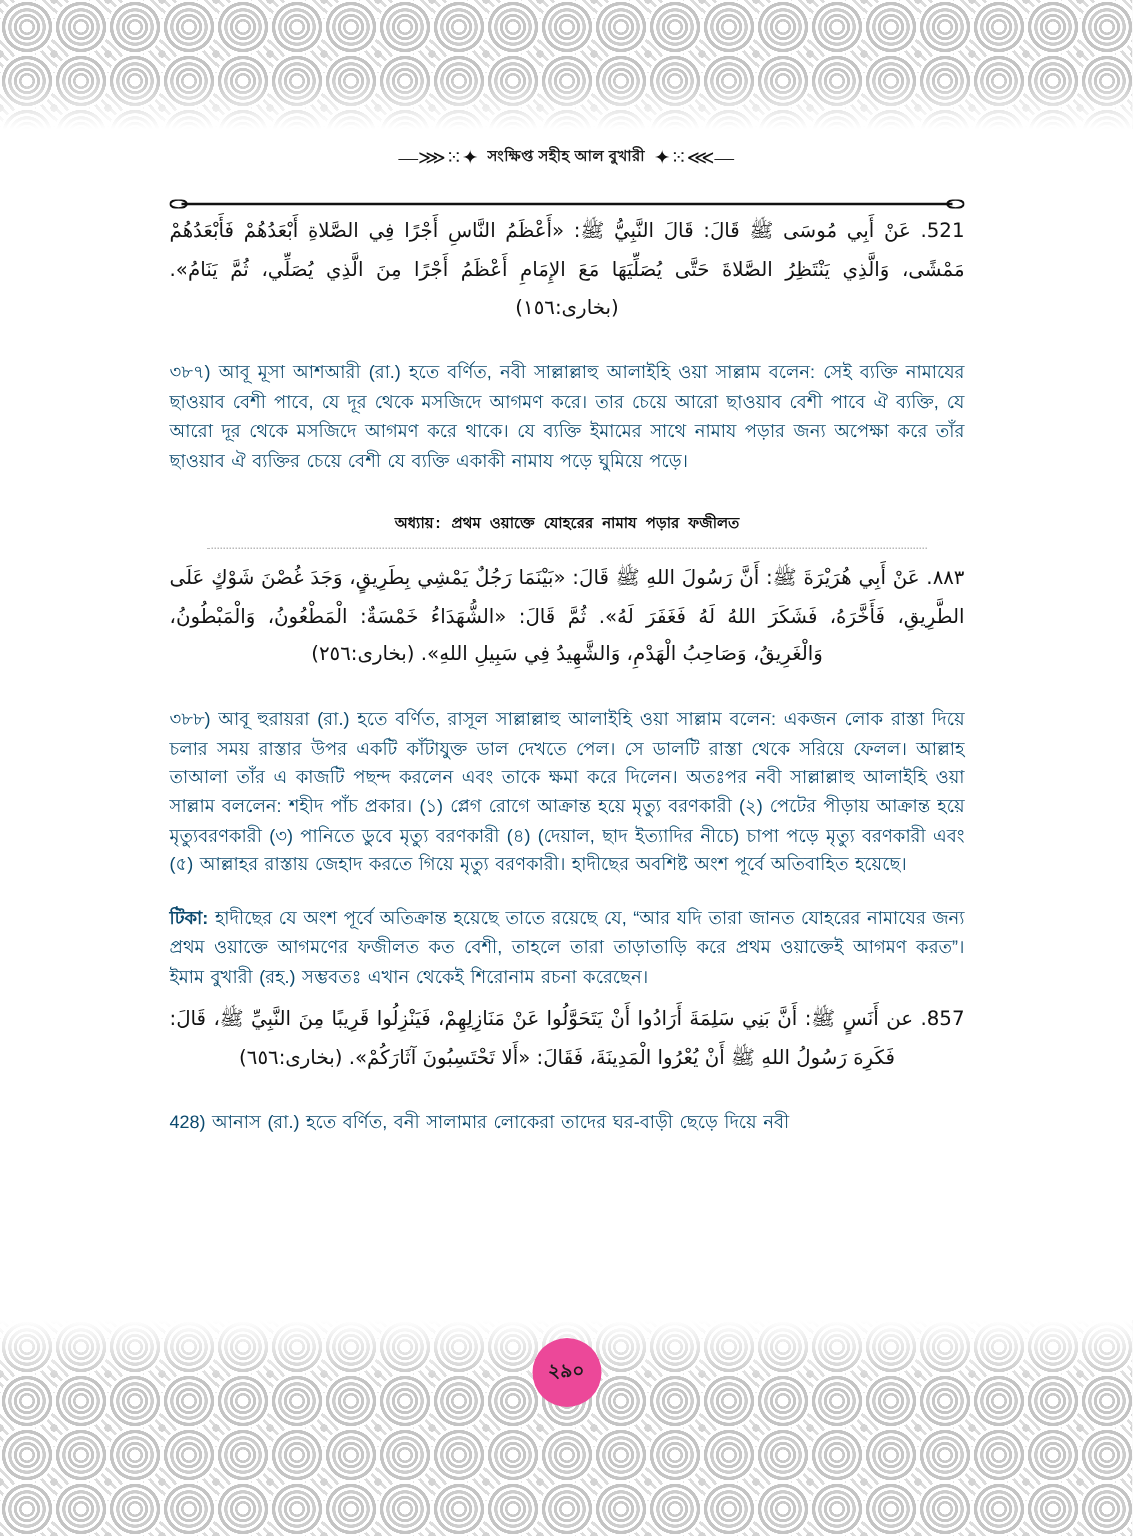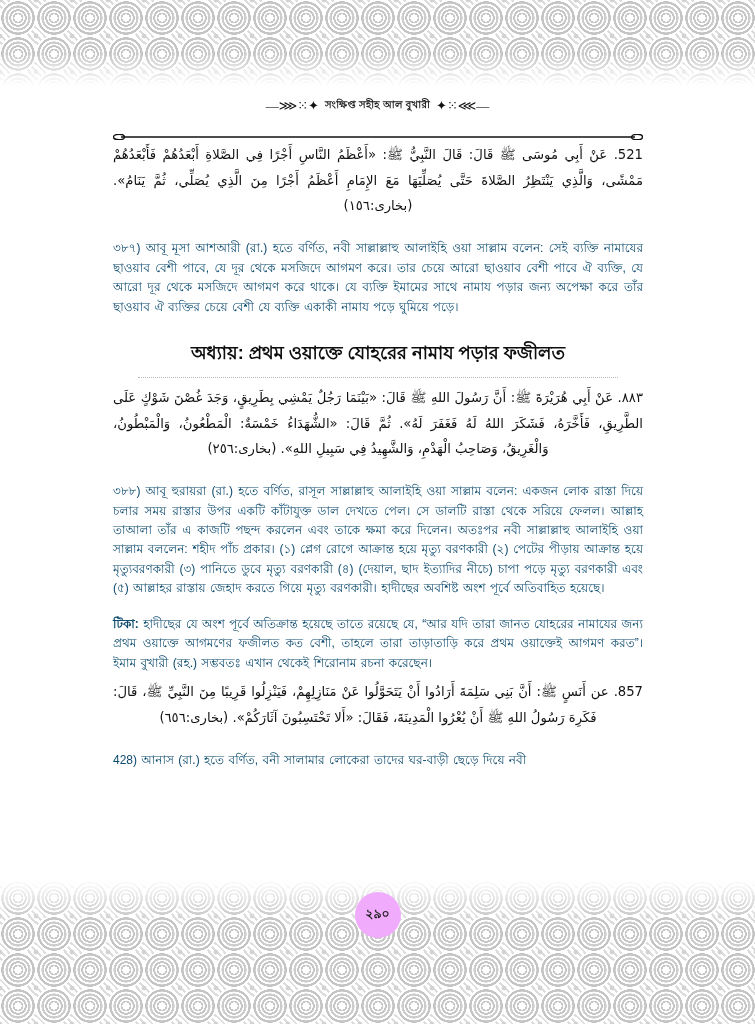--- a/index.html
+++ b/index.html
@@ -116,22 +116,22 @@
   .note { margin-top: 16px; }
   .note .note-label {
     font-weight: bold;
   }
 
   .chapter {
     margin: 22px 0 6px 0;
     text-align: center;
   }
   .chapter-title {
-    font-family: Liberation Sans, sans-serif;
-    font-size: 18px;
+    font-family: Liberation Mono, monospace;
+    font-size: 10px;
     font-weight: bold;
     color: #0d0d0d;
     display: inline-block;
   }
   .chapter-divider {
     margin: 7px auto 0 auto;
     width: 480px;
     height: 1px;
     border-top: 1px dotted #b9b9b9;
   }
@@ -146,21 +146,21 @@
     width: 755px;
     text-align: center;
   }
   .page-number {
     display: inline-flex;
     align-items: center;
     justify-content: center;
     width: 46px;
     height: 46px;
     border-radius: 50%;
-    background: #f0abfc;
+    background: #ec4899;
     font-family: "Liberation Sans", sans-serif;
     font-size: 12.5px;
     font-weight: bold;
     color: #1c1c1c;
   }
 </style>
 </head>
 <body>
 
 <div class="page">

